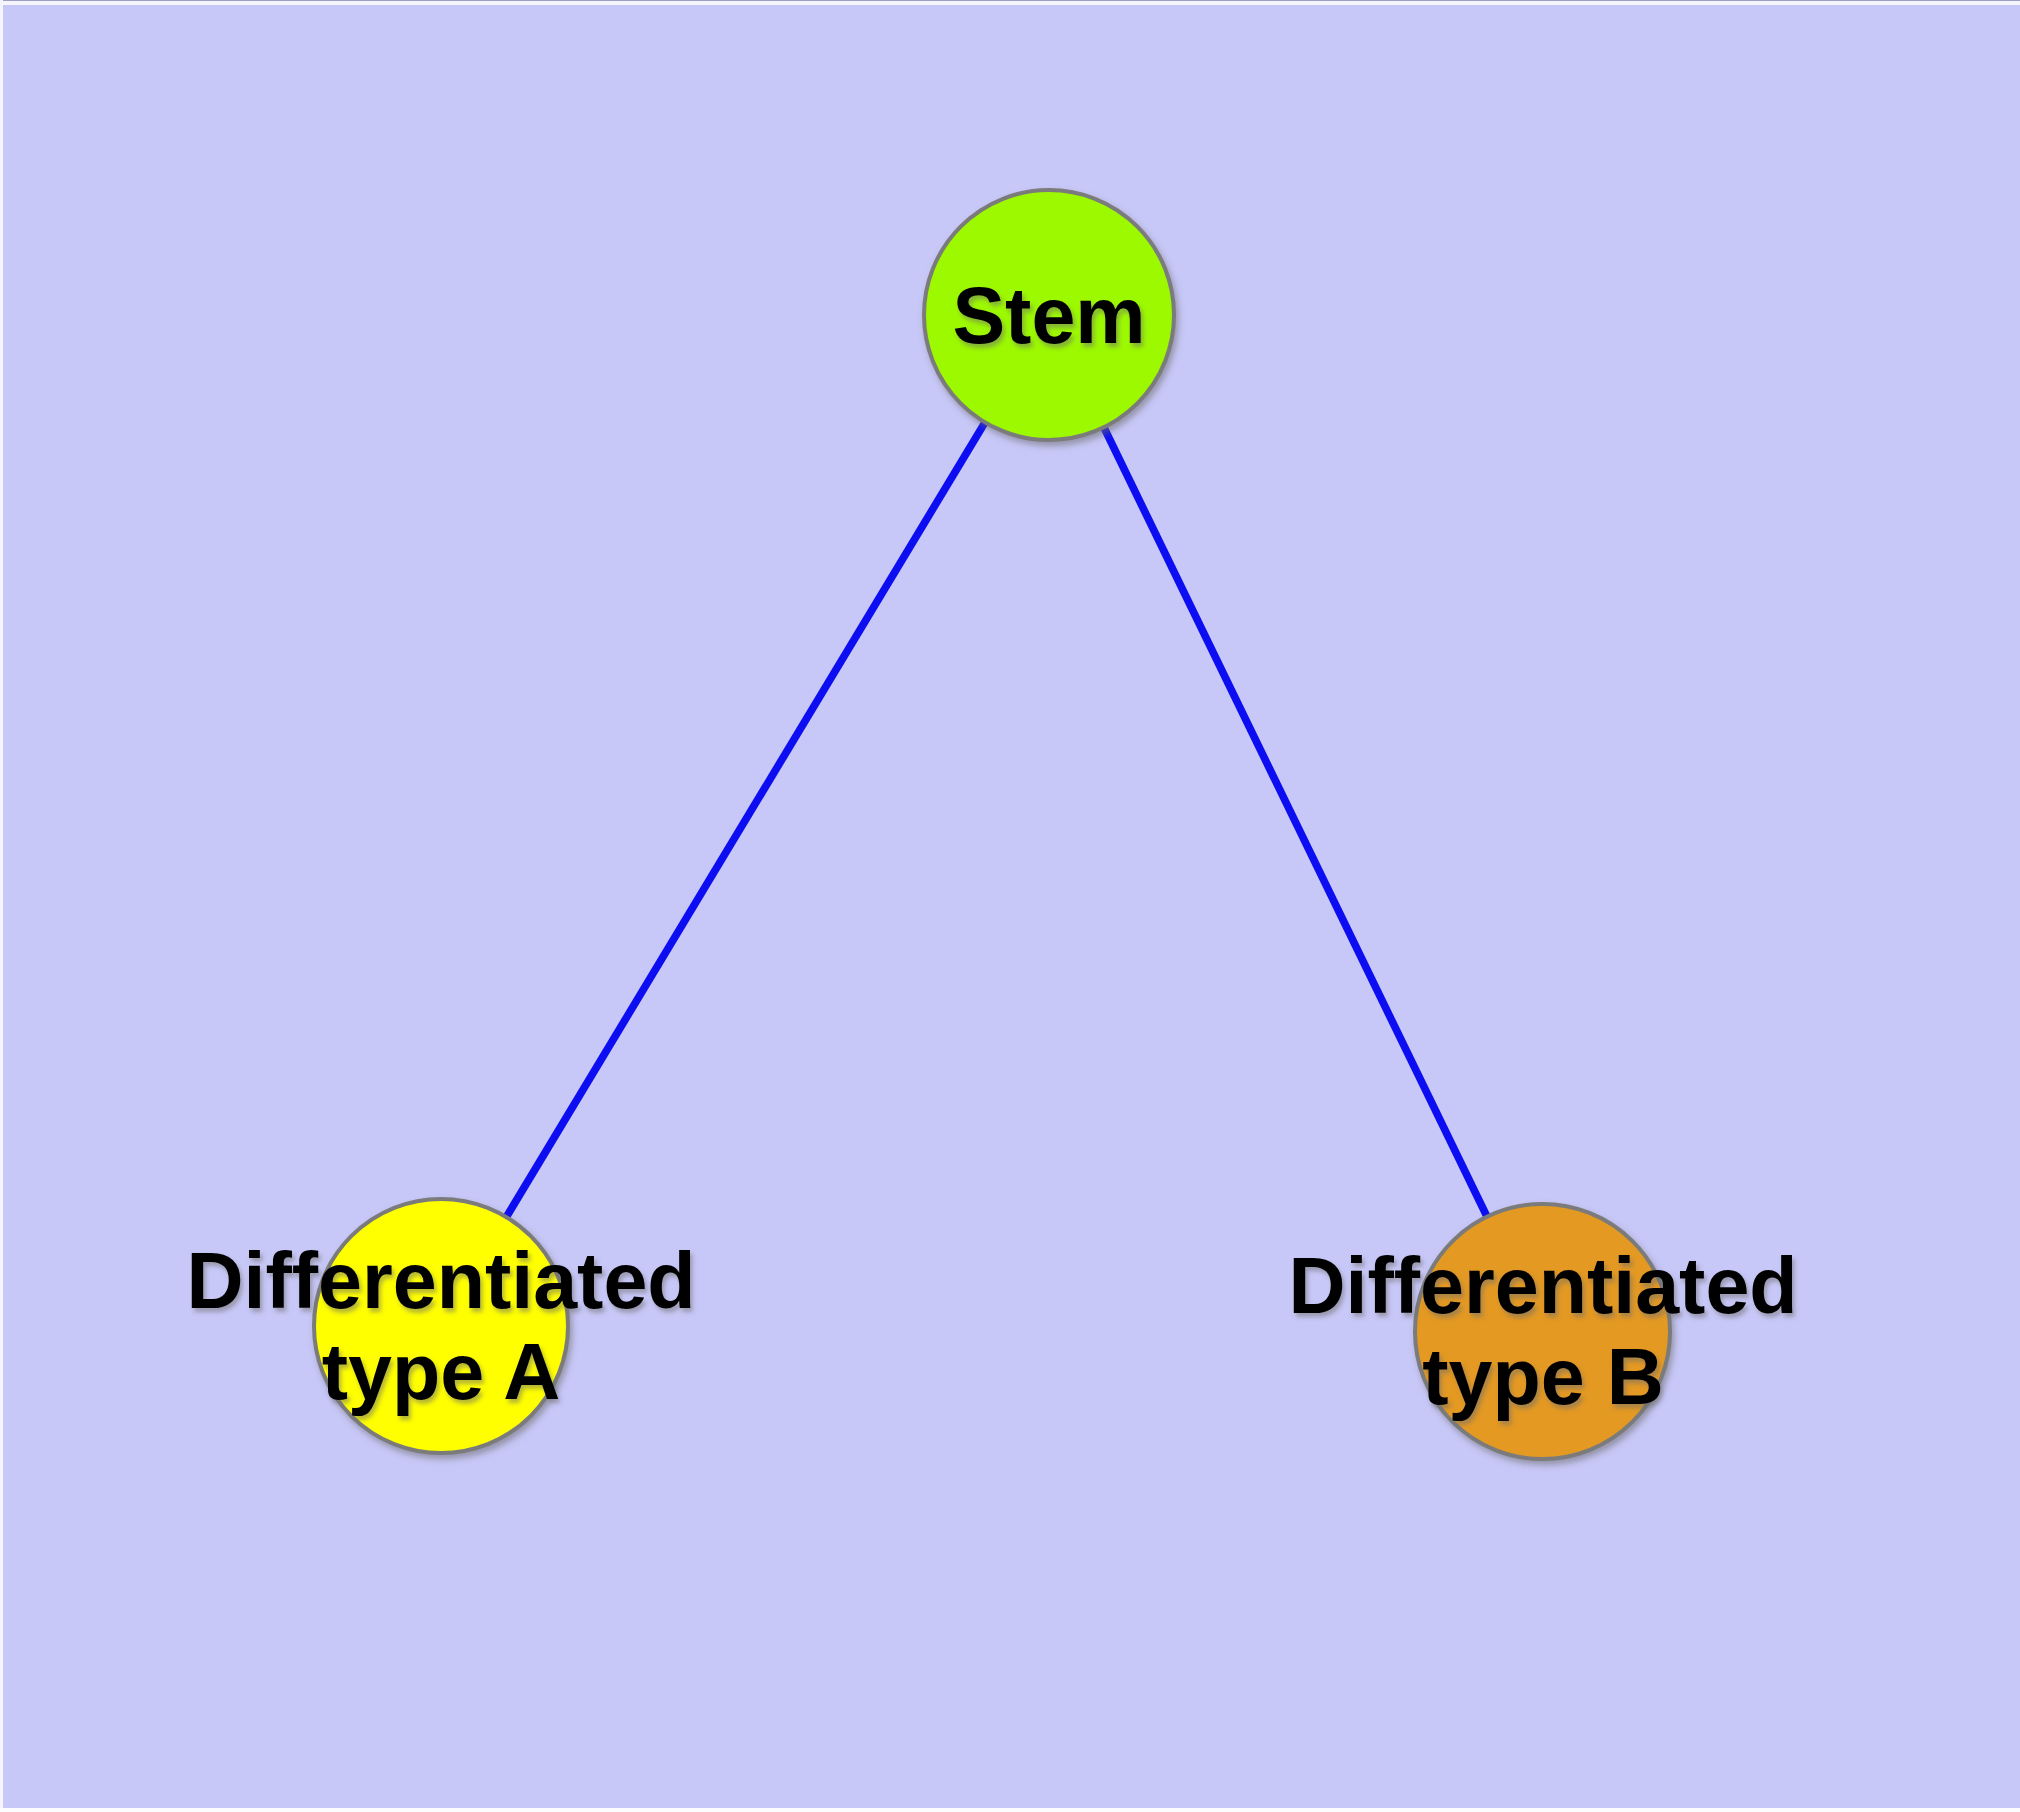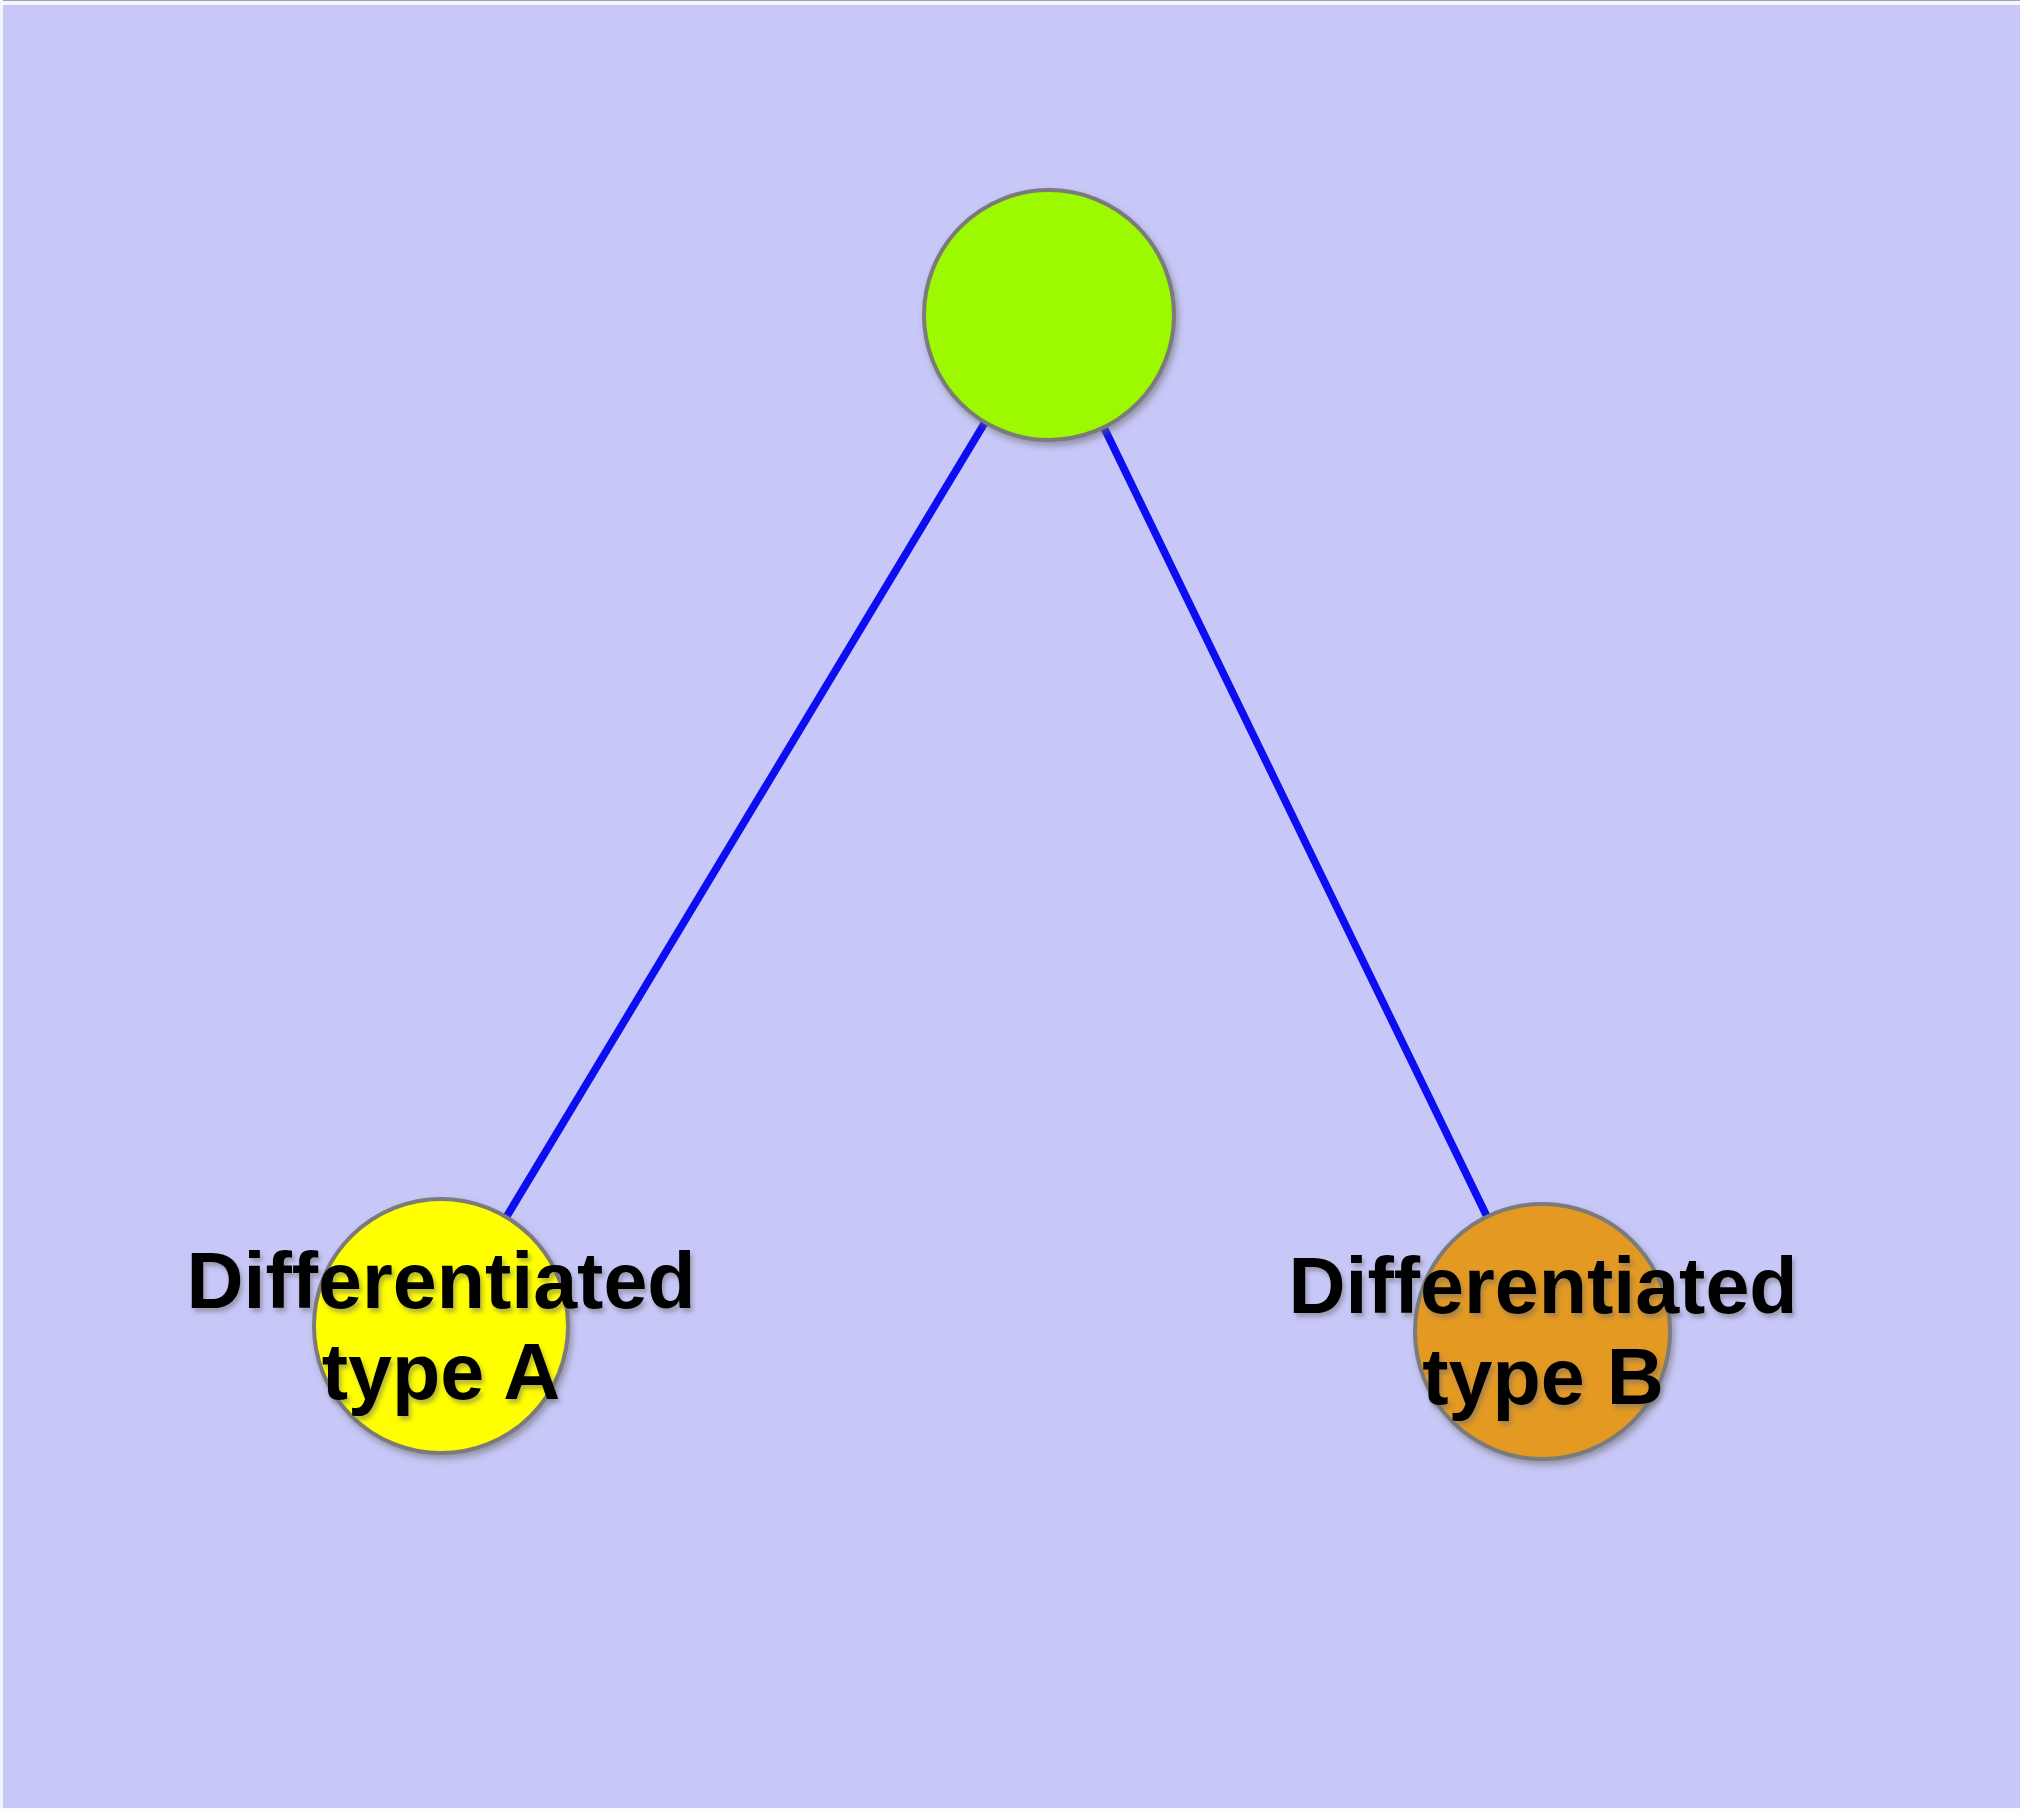--- a/index.html
+++ b/index.html
@@ -75,19 +75,20 @@
 
   <svg id="edge-layer" width="2021" height="1812" viewBox="0 0 2384 2138">
     <line class="graph-edge" x1="1238" y1="372" x2="520" y2="1564" stroke="#0d0df2"></line>
     <line class="graph-edge" x1="1238" y1="372" x2="1820" y2="1571" stroke="#0d0df2"></line>
   </svg>
 
   <div id="node-stem" class="node" style="background: rgb(156, 249, 0); border-color: rgb(123, 123, 123);"></div>
   <div id="node-type-a" class="node" style="background: rgb(255, 255, 0); border-color: rgb(123, 123, 123);"></div>
   <div id="node-type-b" class="node" style="background: rgb(228, 153, 35); border-color: rgb(123, 123, 123);"></div>
 
+  <div id="label-stem" class="node-label" style="color: rgb(0, 0, 0);">Stem</div>
   <div id="label-type-a" class="node-label" style="color: rgb(0, 0, 0);">Differentiated
 type A</div>
   <div id="label-type-b" class="node-label" style="color: rgb(0, 0, 0);">Differentiated
 type B</div>
 
 </div>
 
 
 </body></html>

